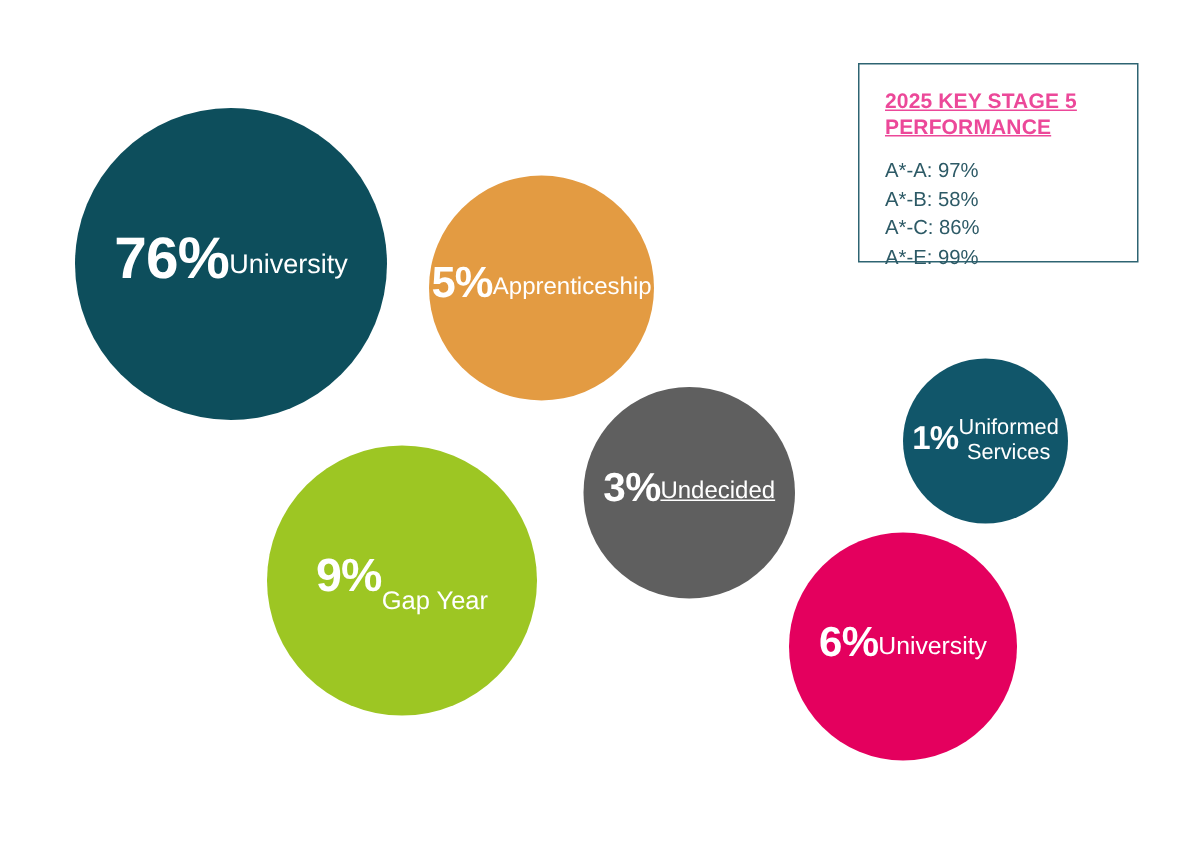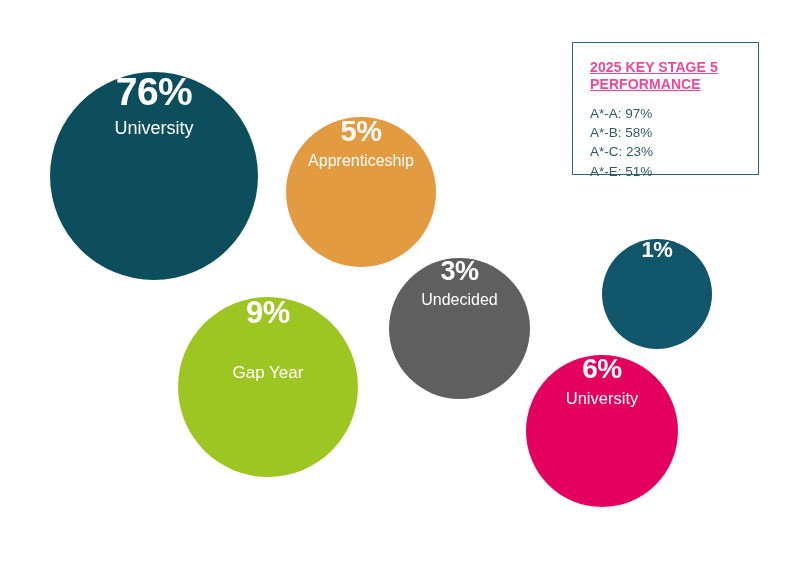--- a/index.html
+++ b/index.html
@@ -22,23 +22,23 @@
     top: 0;
     width: 800px;
     height: 565px;
     background: #ffffff;
   }
 
   .bubble {
     position: absolute;
     border-radius: 50%;
     display: flex;
-    flex-direction: column;
+    flex-direction: row;
     align-items: center;
-    justify-content: flex-start;
+    justify-content: center;
     text-align: center;
     color: #ffffff;
     box-sizing: border-box;
     line-height: 1;
   }
 
   .bubble .pct {
     font-weight: bold;
     letter-spacing: -0.5px;
     display: block;
@@ -66,21 +66,21 @@
   .b-gapyear {
     left: 178px; top: 297px; width: 180px; height: 180px;
   }
   .b-gapyear .pct { font-size: 31px; margin-bottom: 7px; }
   .b-gapyear .lbl { font-size: 17px; margin-top: 28px; }
 
   .b-undecided {
     left: 389px; top: 258px; width: 141px; height: 141px;
   }
   .b-undecided .pct { font-size: 27px; margin-bottom: 6px; }
-  .b-undecided .lbl { font-size: 16px; }
+  .b-undecided .lbl { font-size: 16px; text-decoration: underline; }
 
   .b-employment {
     left: 526px; top: 355px; width: 152px; height: 152px;
   }
   .b-employment .pct { font-size: 28px; margin-bottom: 6px; }
   .b-employment .lbl { font-size: 16.5px; }
 
   .b-uniformed {
     left: 602px; top: 239px; width: 110px; height: 110px;
   }
@@ -141,23 +141,25 @@
     <span class="lbl">Undecided</span>
   </div>
 
   <div class="bubble b-employment" style="background:#e4005e">
     <span class="pct">6%</span>
     <span class="lbl">University</span>
   </div>
 
   <div class="bubble b-uniformed" style="background:#11566a">
     <span class="pct">1%</span>
+    <span class="lbl" style="white-space:pre-line">Uniformed
+Services</span>
   </div>
 
   <div id="ks-panel">
     <div class="ks-title">2025 KEY STAGE 5 PERFORMANCE</div>
     <div class="ks-line">A*-A: 97%</div>
     <div class="ks-line">A*-B: 58%</div>
-    <div class="ks-line">A*-C: 23%</div>
-    <div class="ks-line">A*-E: 51%</div>
+    <div class="ks-line">A*-C: 86%</div>
+    <div class="ks-line">A*-E: 99%</div>
   </div>
 
 </div>
 
 </body></html>

